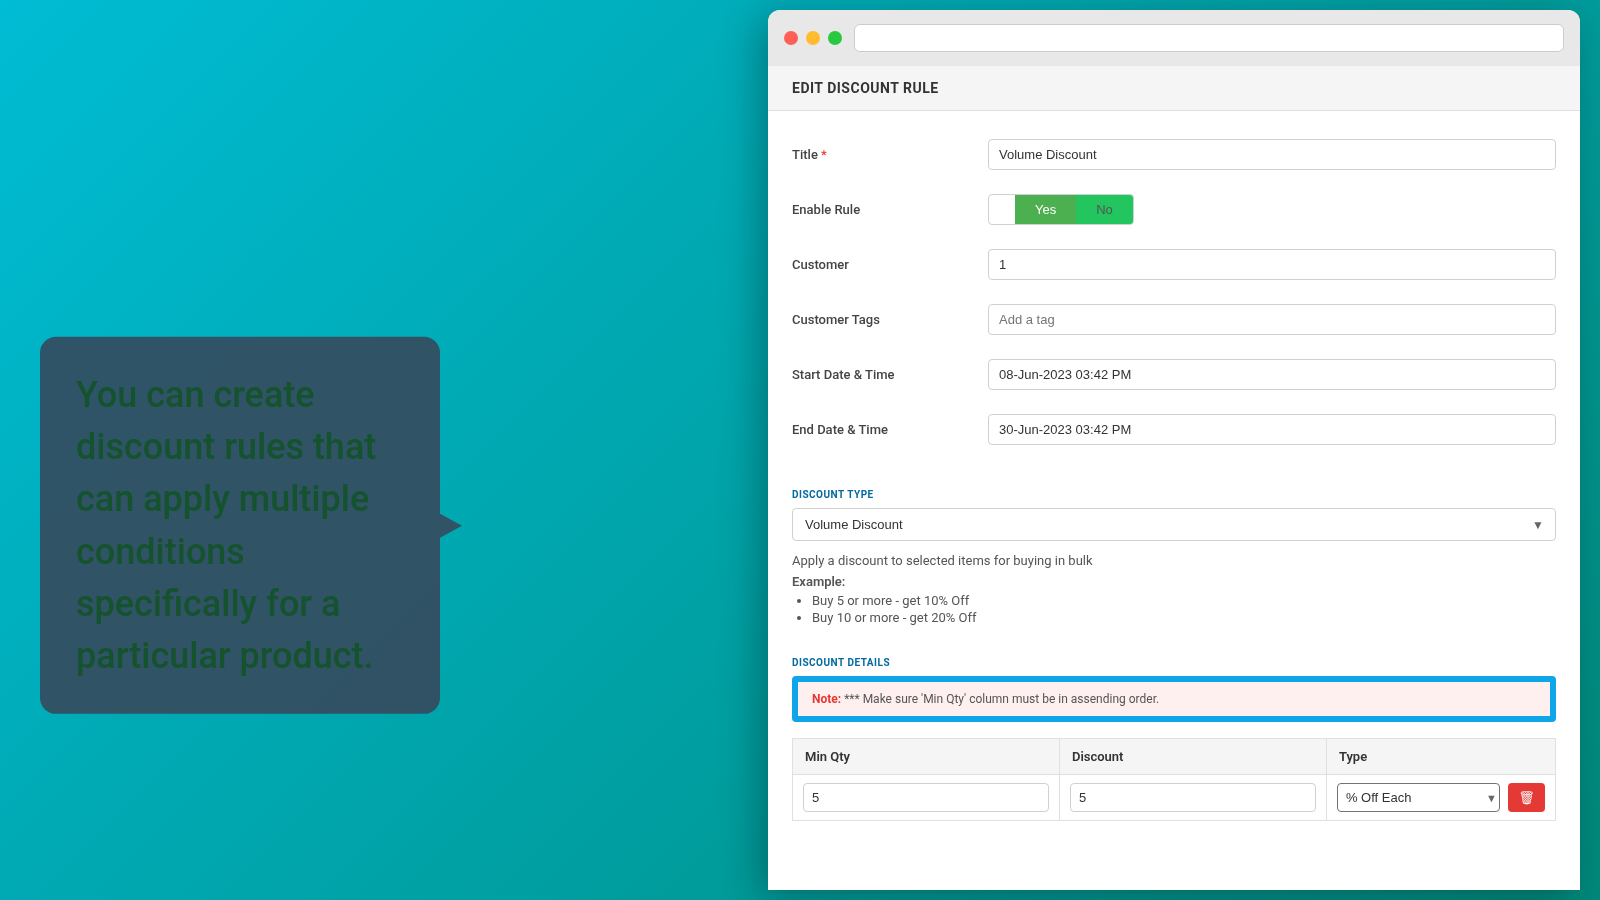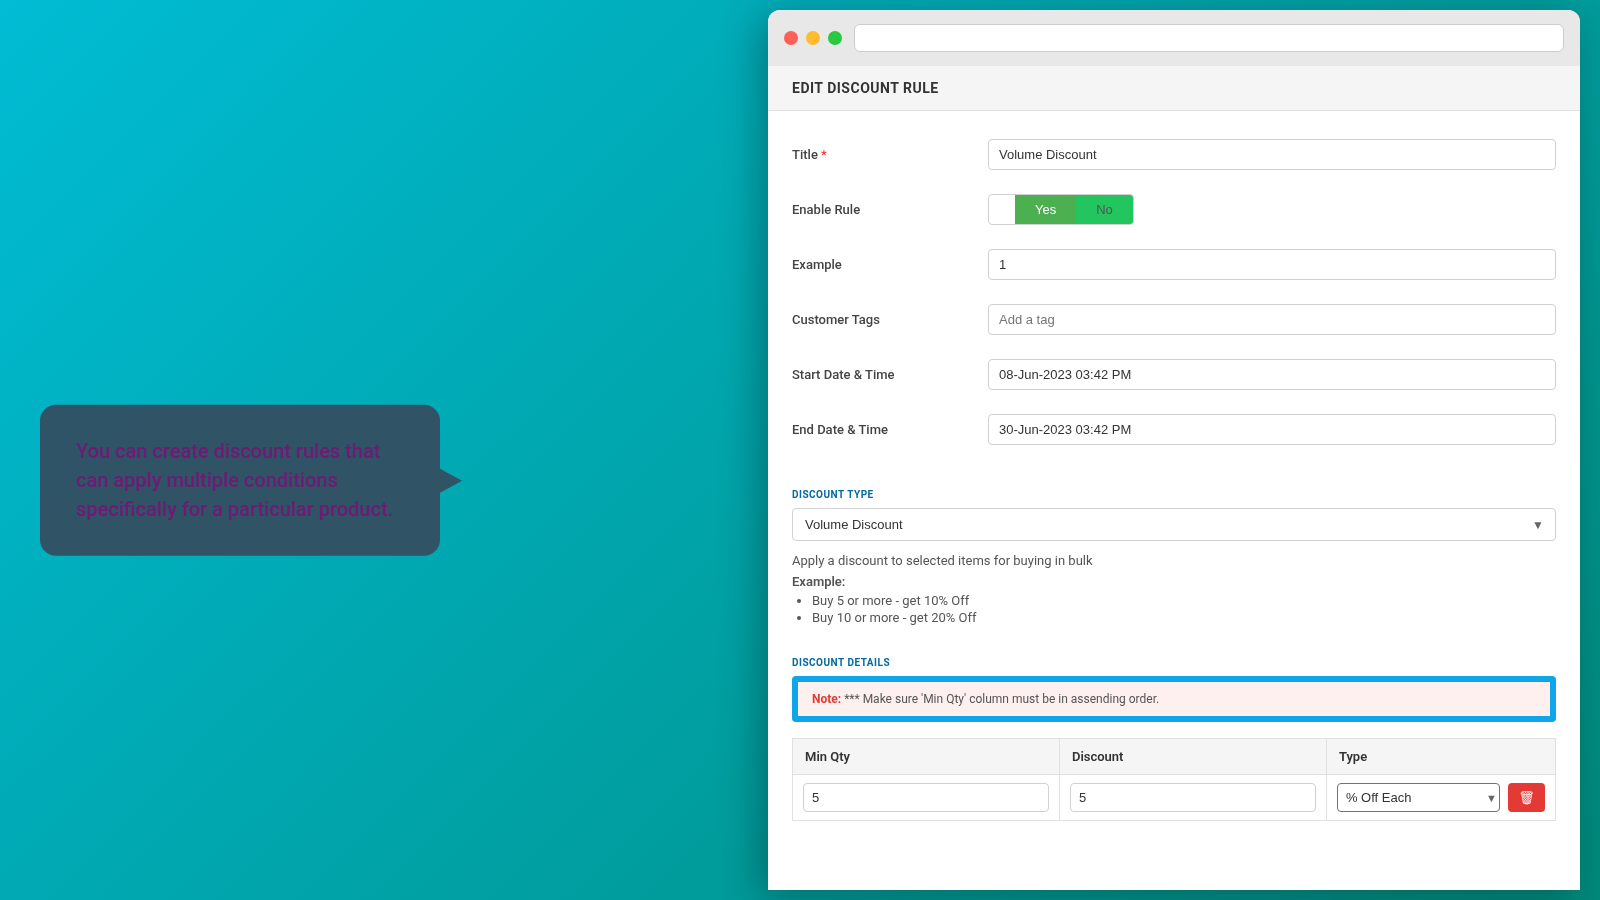--- a/index.html
+++ b/index.html
@@ -15,25 +15,25 @@
       font-family: -apple-system, BlinkMacSystemFont, 'Segoe UI', Roboto, sans-serif;
     }
 
     
     .callout-box {
       position: absolute;
       left: 40px;
       top: 50%;
       transform: translateY(-30%);
       background: rgba(55, 71, 90, 0.88);
-      color: #701a75;
+      color: #14532d;
       border-radius: 16px;
       padding: 32px 36px;
       max-width: 400px;
-      font-size: 20px;
+      font-size: 36px;
       line-height: 1.45;
       font-weight: 500;
     }
     .callout-box::after {
       content: '';
       position: absolute;
       right: -22px;
       top: 50%;
       transform: translateY(-50%);
       border-width: 12px 0 12px 22px;
@@ -364,21 +364,21 @@
         <div class="form-label">Enable Rule</div>
         <div class="form-control">
           <div class="toggle-group">
             <button class="toggle-btn active-yes">Yes</button>
             <button class="toggle-btn inactive">No</button>
           </div>
         </div>
       </div>
 
       <div class="form-row">
-        <div class="form-label">Example</div>
+        <div class="form-label">Customer</div>
         <div class="form-control">
           <input type="text" value="1" style="">
         </div>
       </div>
 
       <div class="form-row">
         <div class="form-label">Customer Tags</div>
         <div class="form-control">
           <input type="text" class="tag-input" placeholder="Add a tag" style="">
         </div>

